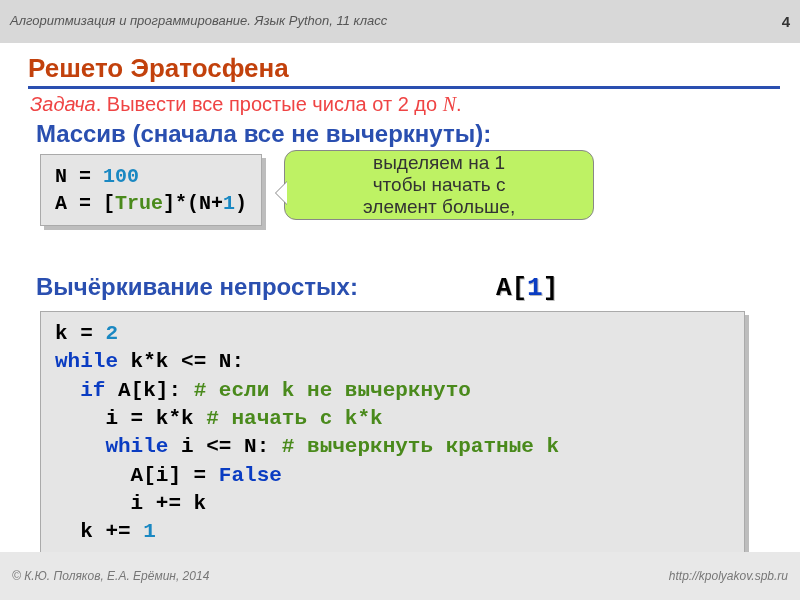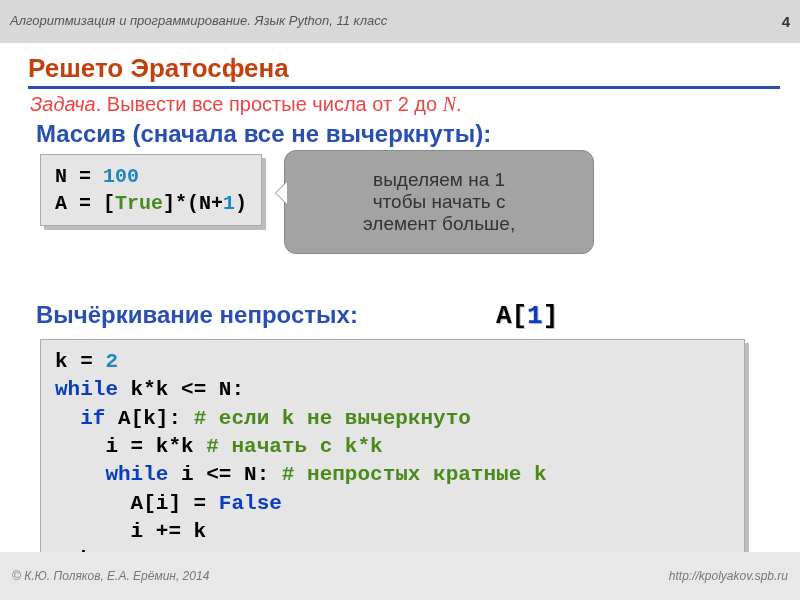--- a/index.html
+++ b/index.html
@@ -41,24 +41,24 @@
   }
   .tok-kw { color: #0a3cc2; }
   .tok-num { color: #1a88c2; }
   .tok-bool { color: #4a8a1c; }
   .tok-comment { color: #4a8a1c; font-weight: bold; }
   .row1 { display: flex; align-items: flex-start; gap: 22px; margin-left: 10px; position: relative; }
   .callout {
     position: relative;
     border: 1px solid #888;
     border-radius: 12px;
-    padding: 18px 16px;
+    padding: 1px 16px;
     font-size: 19px; color: #333;
     text-align: center;
-    background: #a3a3a3;
+    background: #bef264;
     width: 310px;
     margin-top: -4px;
   }
   .callout::before {
     content: "";
     position: absolute;
     left: -22px; top: 30px;
     border: 12px solid transparent;
     border-right-color: #888;
   }
@@ -120,21 +120,21 @@
 
   <div class="row2">
     <div class="subhead" style="margin:0 8px 0 6px;">Вычёркивание непростых:</div>
     <div class="arr-label" style="margin-left:130px;"><span>A[</span><span class="idx">1</span><span>]</span></div>
   </div>
 
   <div class="codeblock big"><span>k = </span><span class="tok-num">2</span>
 <span class="tok-kw">while</span><span> k*k &lt;= N:</span>
 <span class="tok-kw">  if</span><span> A[k]: </span><span class="tok-comment"># если k не вычеркнуто</span>
 <span>    i</span><span> = </span><span>k*k </span><span class="tok-comment"># начать с k*k</span>
-<span class="tok-kw">    while</span><span> i &lt;= N: </span><span class="tok-comment"># непростых кратные k</span>
+<span class="tok-kw">    while</span><span> i &lt;= N: </span><span class="tok-comment"># вычеркнуть кратные k</span>
 <span>      A[i] = </span><span class="tok-kw">False</span>
 <span>      i += k</span>
 <span>  k += </span><span class="tok-num">1</span></div>
 
 </div>
 
 <div class="footer">
   <span>© К.Ю. Поляков, Е.А. Ерёмин, 2014</span>
   <span>http://kpolyakov.spb.ru</span>
 </div>

